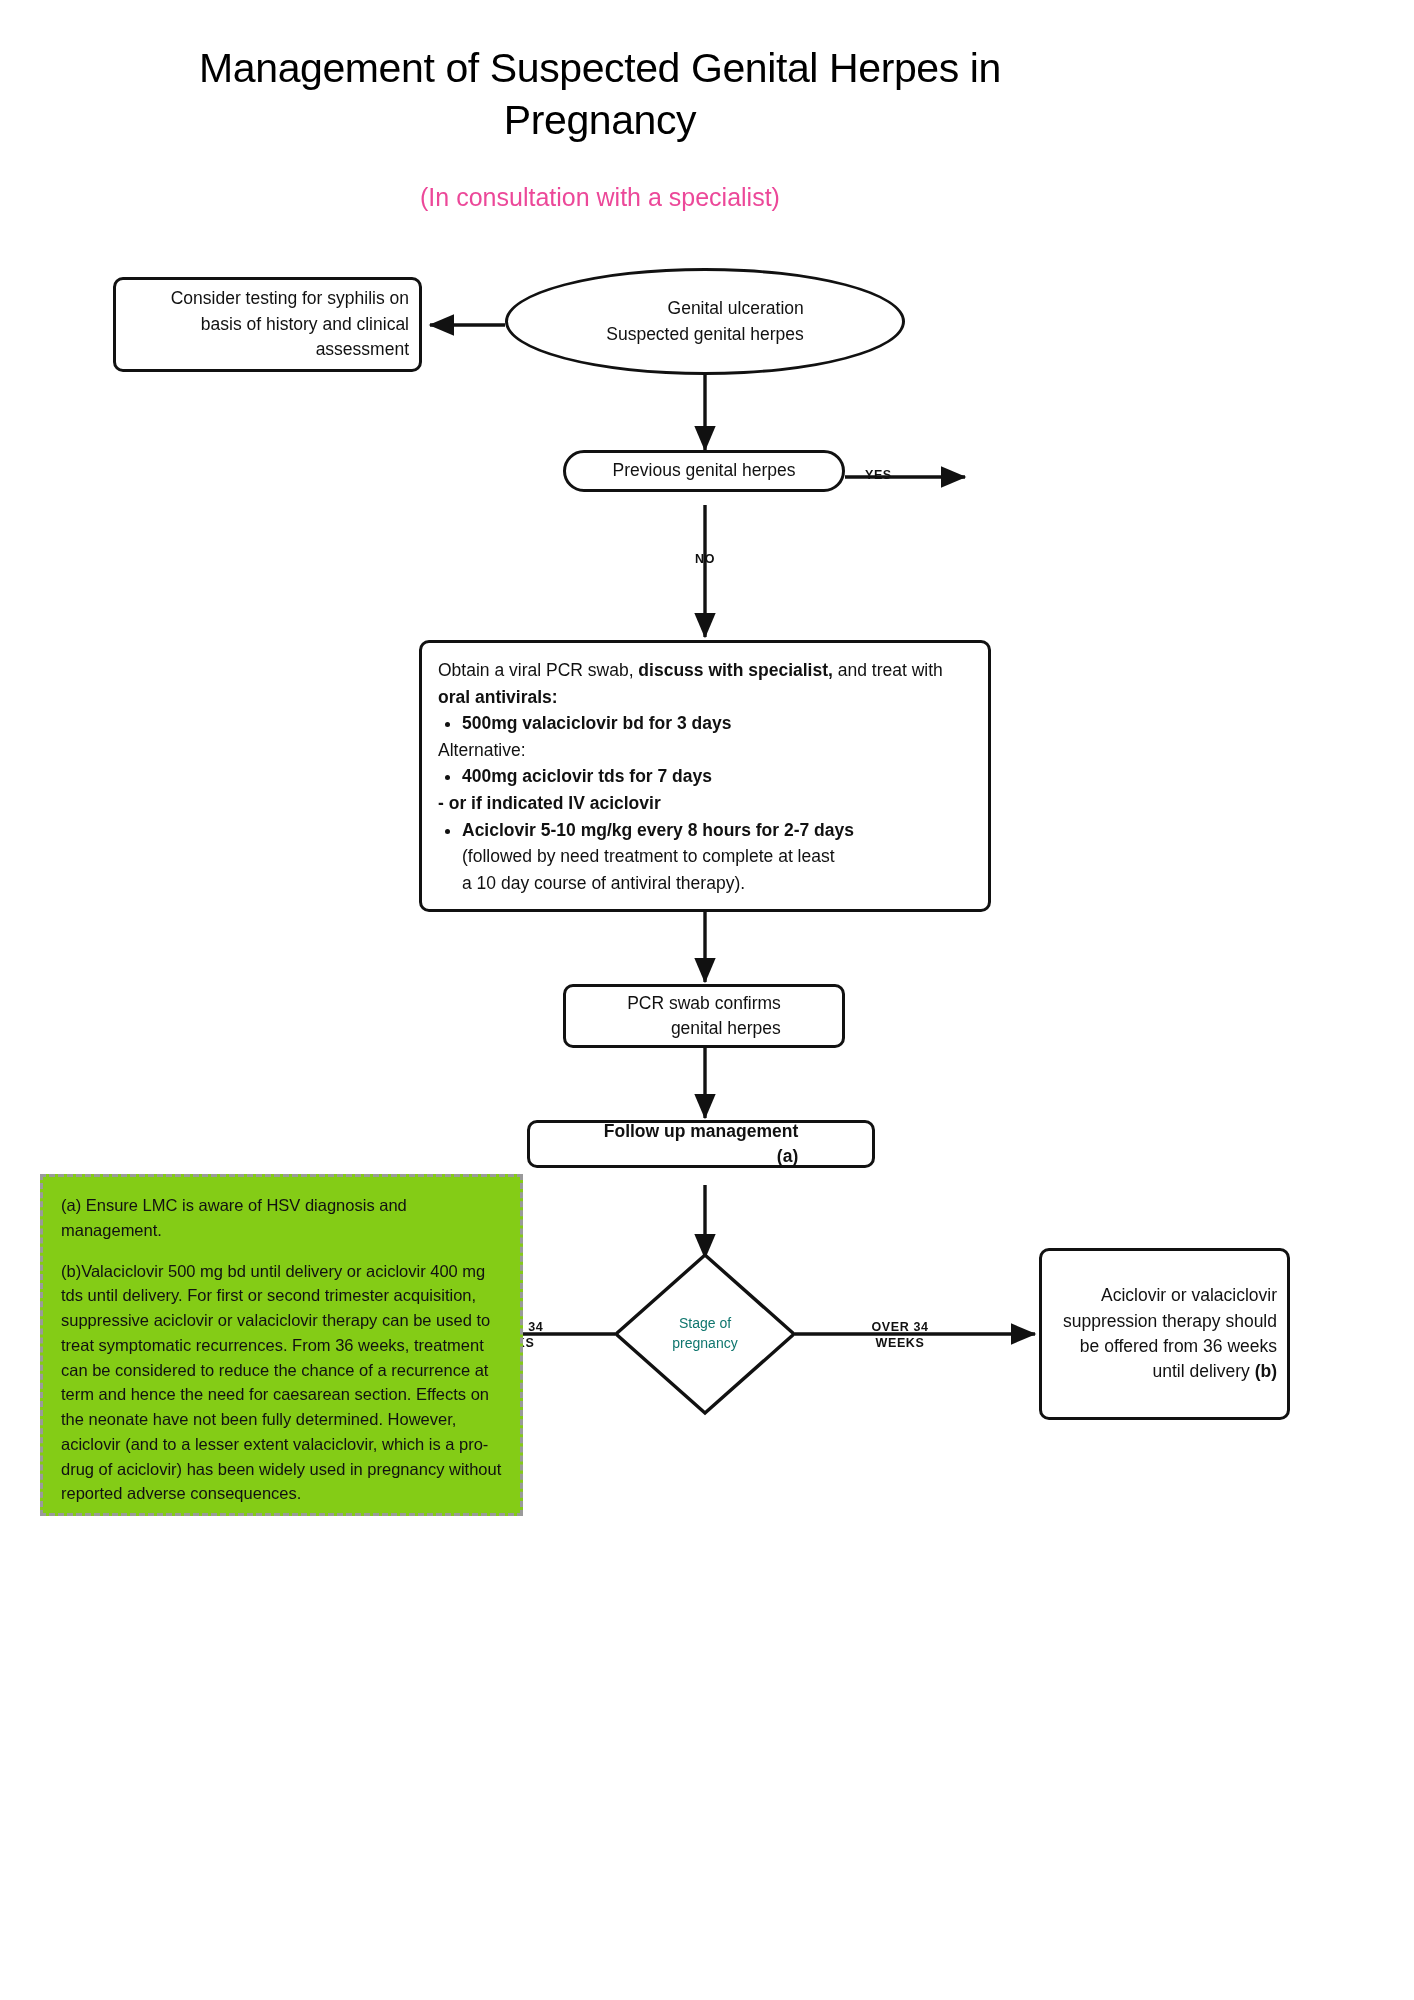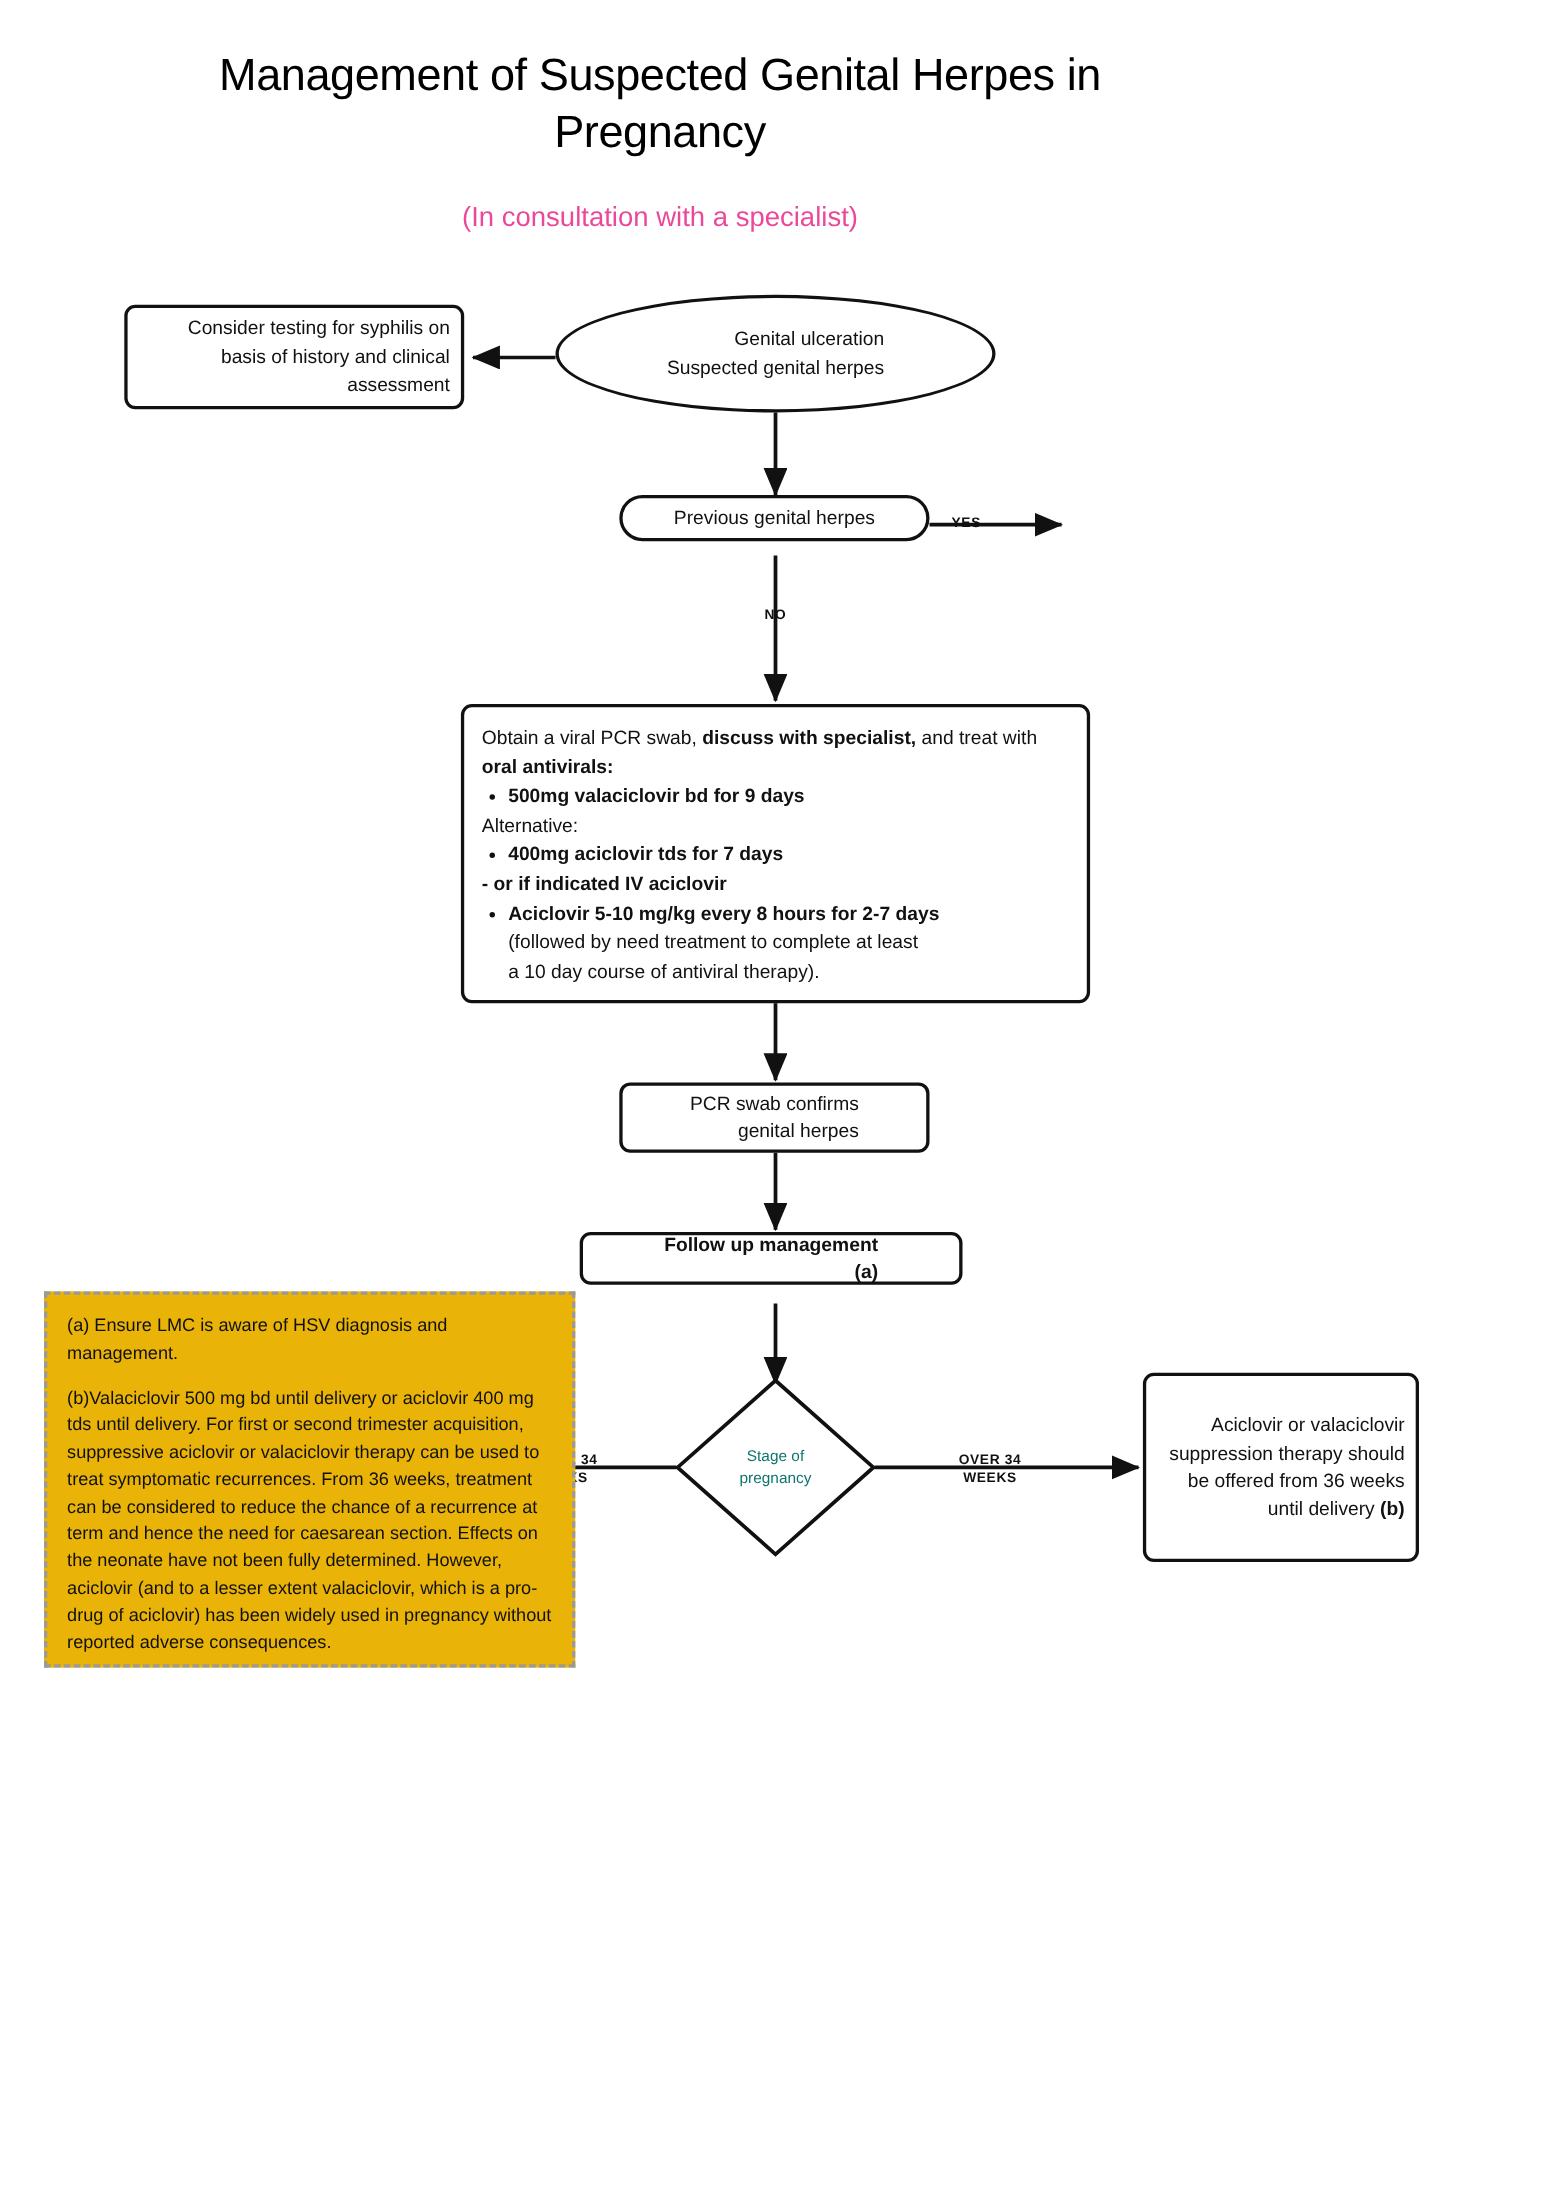--- a/index.html
+++ b/index.html
@@ -95,21 +95,21 @@
     text-align:center;
     color:#111;
     line-height:1.25;
   }
 
   
   .footnote {
     position:absolute;
     left:40px; top:1174px;
     width:483px; height:342px;
-    background:#eab308;
+    background:#84cc16;
     border:3px dashed #9a9a9a;
     padding:16px 18px;
     font-size:16.5px;
     line-height:1.5;
     color:#111;
   }
   .footnote p { margin:0 0 16px 0; }
   .footnote p:last-child { margin-bottom:0; }
 
   svg.edges { position:absolute; left:0; top:0; width:1414px; height:2000px; pointer-events:none; }
@@ -172,21 +172,21 @@
 
   <div class="edge-label" style="left:660px; top:552px; width:90px;">
     <span>NO</span>
   </div>
 
   <div class="node textbox" style="left:419px; top:640px; width:572px; height:272px;">
     <div>
       <span>Obtain a viral PCR swab, </span><b>discuss with specialist,</b><span> and treat with </span><b>oral antivirals:</b>
     </div>
     <ul>
-      <li>500mg valaciclovir bd for 9 days</li>
+      <li>500mg valaciclovir bd for 3 days</li>
     </ul>
     <div>Alternative:</div>
     <ul>
       <li>400mg aciclovir tds for 7 days</li>
     </ul>
     <div class="dashline">-  or if indicated IV aciclovir</div>
     <ul>
       <li>
         <span>Aciclovir 5-10 mg/kg every 8 hours for 2-7 days</span>
       </li>

